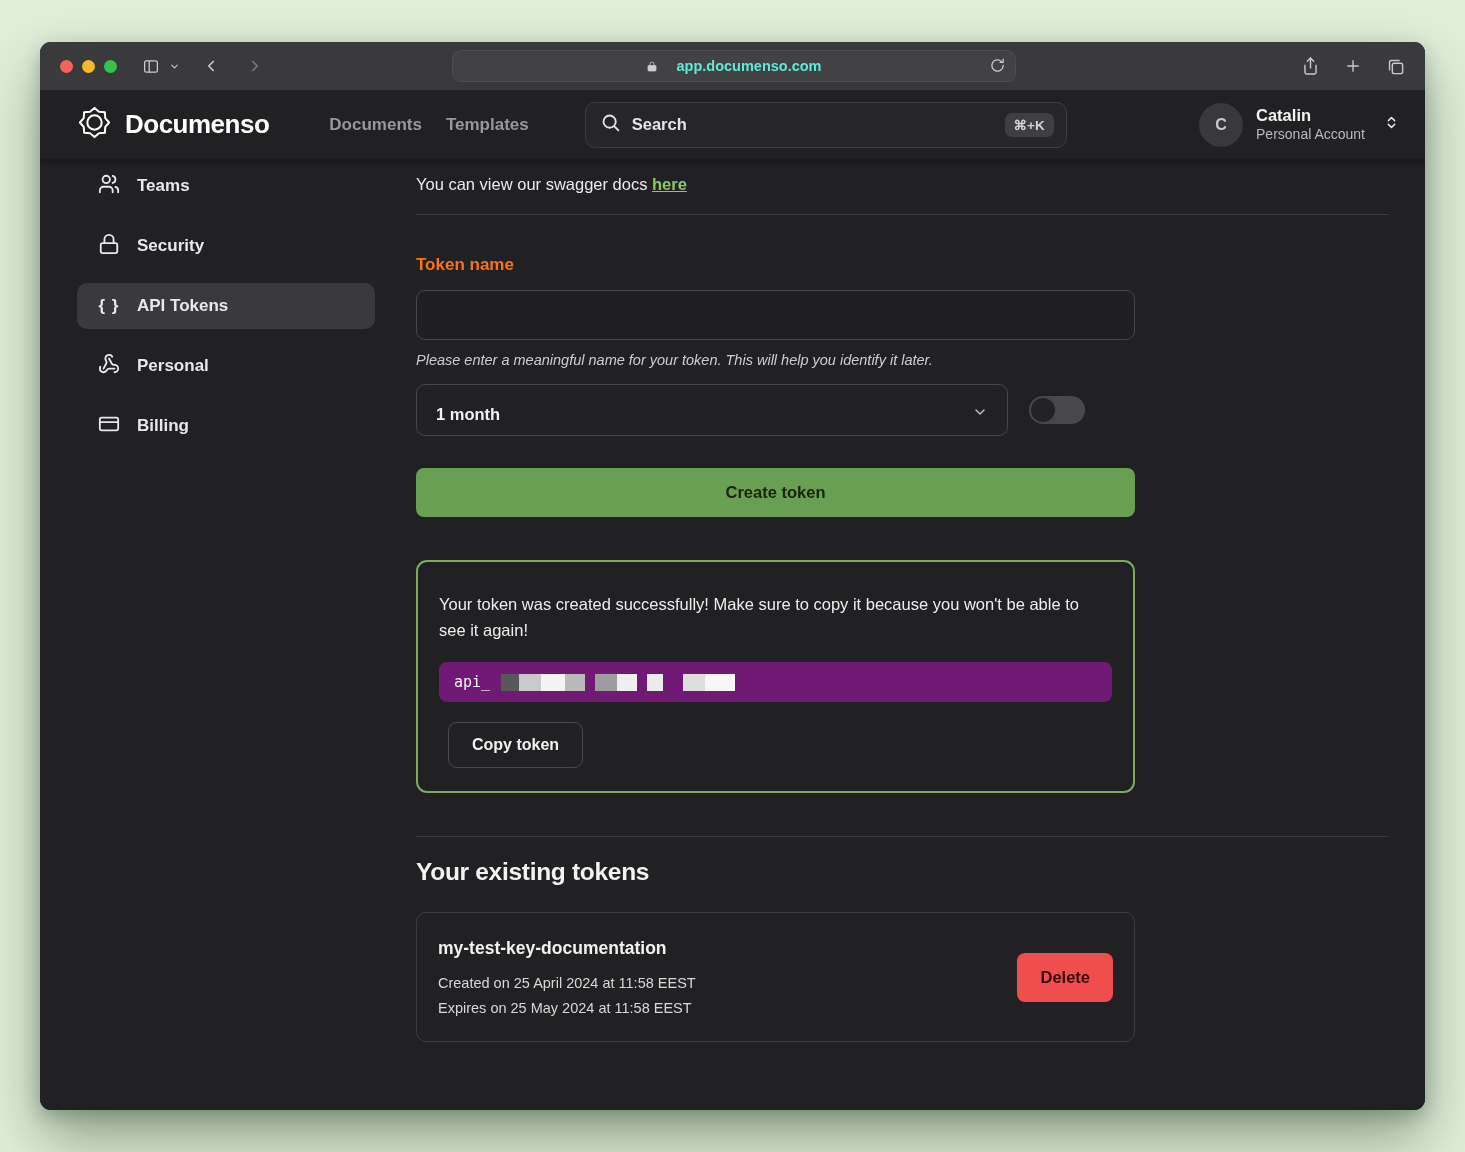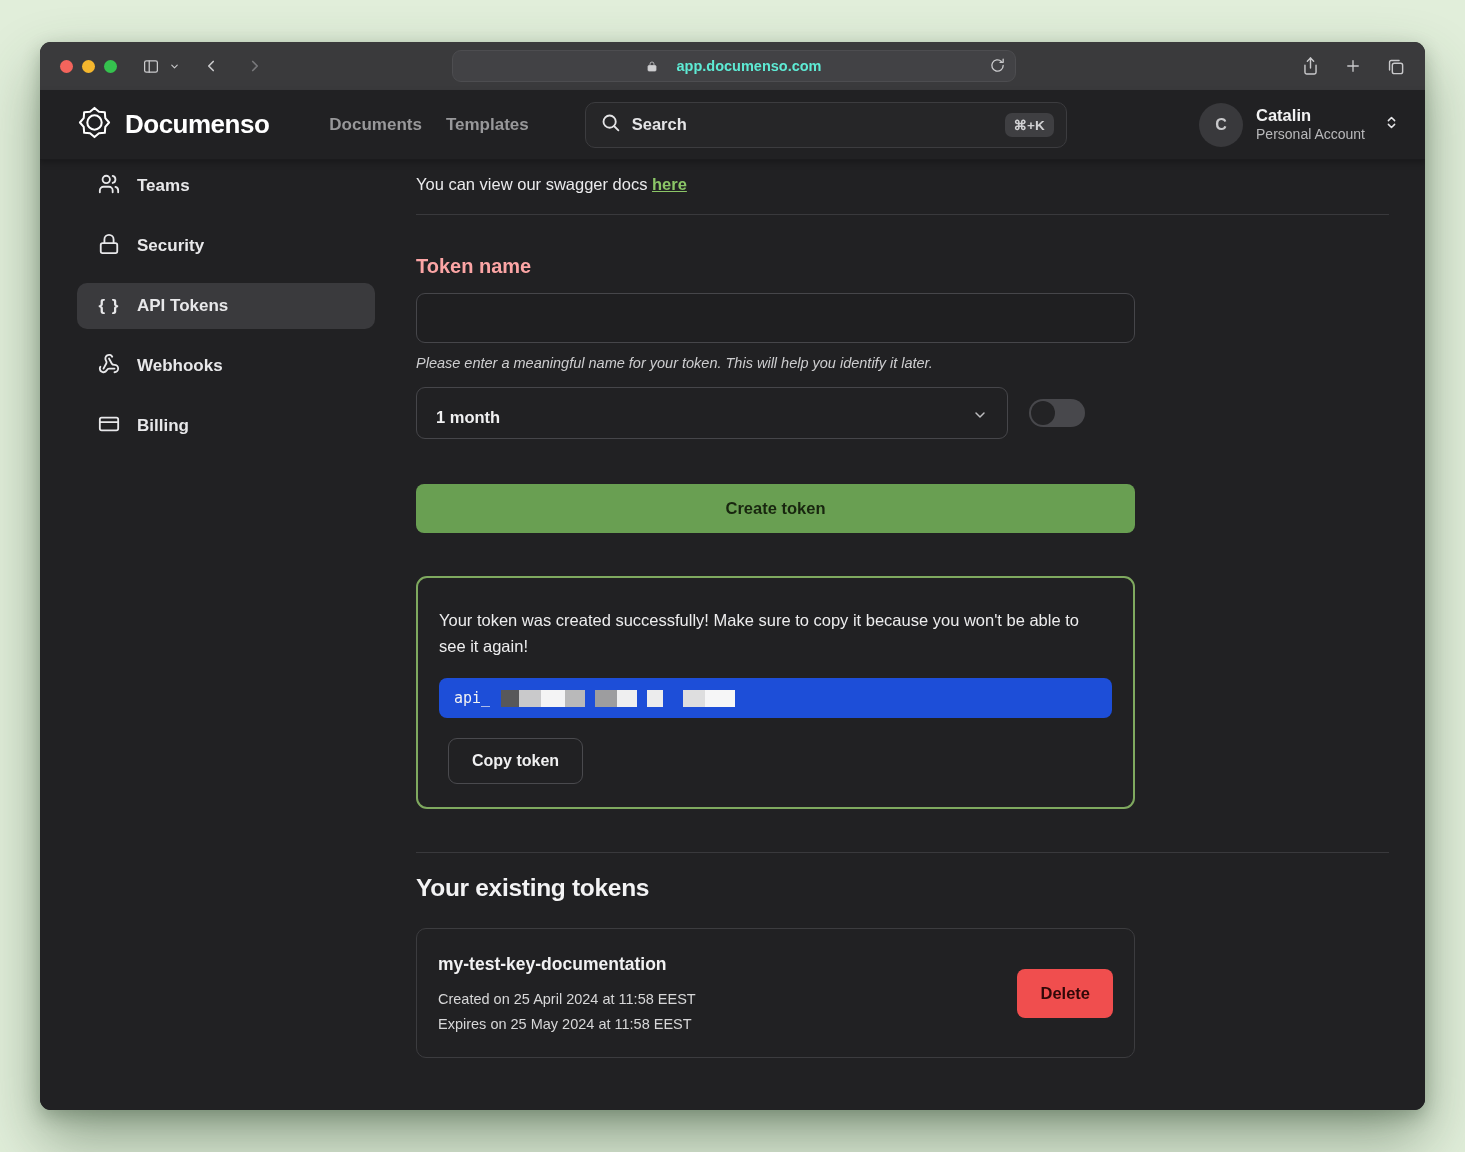--- a/index.html
+++ b/index.html
@@ -60,44 +60,44 @@
   .side-item svg { stroke:#e8e8ea; flex-shrink:0; }
   .braces { font-size:17px; font-weight:700; width:22px; text-align:center; letter-spacing:1px; }
 
   
   .main { flex:1; padding:15px 0 0 41px; }
   .form-col { width:719px; }
   .swagger { font-size:16.5px; color:#eaeaec; }
   .swagger a { color:#8bc667; font-weight:600; text-decoration:underline; cursor:pointer; }
   .divider { border:none; border-top:1px solid #39393c; margin-top:20px; }
 
-  .field-label { font-size:20px; font-weight:700; color:#fca5a5; }
+  .field-label { font-size:17px; font-weight:700; color:#f97316; }
   .text-input { margin-top:15px; width:719px; height:50px; background:#1f1f21;
     border:1px solid #46464a; border-radius:9px; color:#ececee; font-size:16px;
     padding:0 16px; outline:none; font-family:"Liberation Sans", sans-serif; }
   .hint { margin-top:12px; font-style:italic; font-size:14.5px; color:#cdcdcf; }
 
   .labels-row { margin-top:32px; width:719px; display:flex; justify-content:space-between; align-items:baseline; }
   .controls-row { margin-top:16px; width:719px; display:flex; align-items:center; }
   .select { width:592px; height:52px; border:1px solid #46464a; border-radius:9px;
     display:flex; align-items:flex-end; padding:11px 19px; cursor:pointer; }
   .select-value { font-size:16.5px; font-weight:600; color:#f0f0f1; flex:1; }
   .toggle { margin-left:auto; margin-right:50px; width:56px; height:28px; border-radius:14px;
     background:#48484c; position:relative; cursor:pointer; }
   .knob { position:absolute; left:2px; top:2px; width:24px; height:24px;
     border-radius:50%; background:#232325; }
 
-  .create-btn { margin-top:45px; width:719px; height:49px; background:#699f52;
+  .create-btn { margin-top:32px; width:719px; height:49px; background:#699f52;
     border:none; border-radius:8px; color:#18260f; font-size:16.5px; font-weight:600;
     font-family:"Liberation Sans", sans-serif; cursor:pointer; }
 
   .success { margin-top:43px; width:719px; border:2px solid #7fa95f; border-radius:11px;
     padding:30px 21px 23px; }
   .success-msg { font-size:16.5px; color:#ededee; line-height:1.55; max-width:670px; }
-  .token-field { margin-top:19px; height:40px; background:#1d4ed8; border-radius:8px;
+  .token-field { margin-top:19px; height:40px; background:#701a75; border-radius:8px;
     display:flex; align-items:center; padding:0 15px; }
   .token-prefix { font-family:"DejaVu Sans Mono", monospace; font-size:15px; color:#f2f2f3; }
   .redacted { display:flex; align-items:center; margin-left:11px; }
   .rb { display:inline-block; height:17px; }
   .gap { width:10px; }
   .copy-btn { margin-top:20px; height:46px; padding:0 23px; background:transparent;
     border:1px solid #4a4a4e; border-radius:9px; color:#f0f0f1; font-size:16px;
     font-weight:600; font-family:"Liberation Sans", sans-serif; cursor:pointer;margin-left:9px; }
 
   .section-heading { margin-top:21px; font-size:24.5px; font-weight:700; color:#f3f3f4; letter-spacing:-0.3px; }
@@ -252,21 +252,21 @@
           <span>API Tokens</span>
         </div>
         <div class="side-item">
           <span>
             <svg width="22" height="22" viewBox="0 0 24 24" fill="none" stroke-width="2" stroke-linecap="round" stroke-linejoin="round">
                 <path d="M18 16.98h-5.99c-1.1 0-1.95.94-2.48 1.9A4 4 0 0 1 2 17c.01-.7.2-1.4.57-2"></path>
                 <path d="m6 17 3.13-5.78c.53-.97.1-2.18-.5-3.1a4 4 0 1 1 6.89-4.06"></path>
                 <path d="m12 6 3.13 5.73C15.66 12.7 16.9 13 18 13a4 4 0 0 1 0 8"></path>
               </svg>
           </span>
-          <span>Webhooks</span>
+          <span>Personal</span>
         </div>
         <div class="side-item">
           <span>
             <svg width="22" height="22" viewBox="0 0 24 24" fill="none" stroke-width="2" stroke-linecap="round" stroke-linejoin="round">
                 <rect x="2" y="5" width="20" height="14" rx="2"></rect>
                 <line x1="2" y1="10" x2="22" y2="10"></line>
               </svg>
           </span>
           <span>Billing</span>
         </div>

